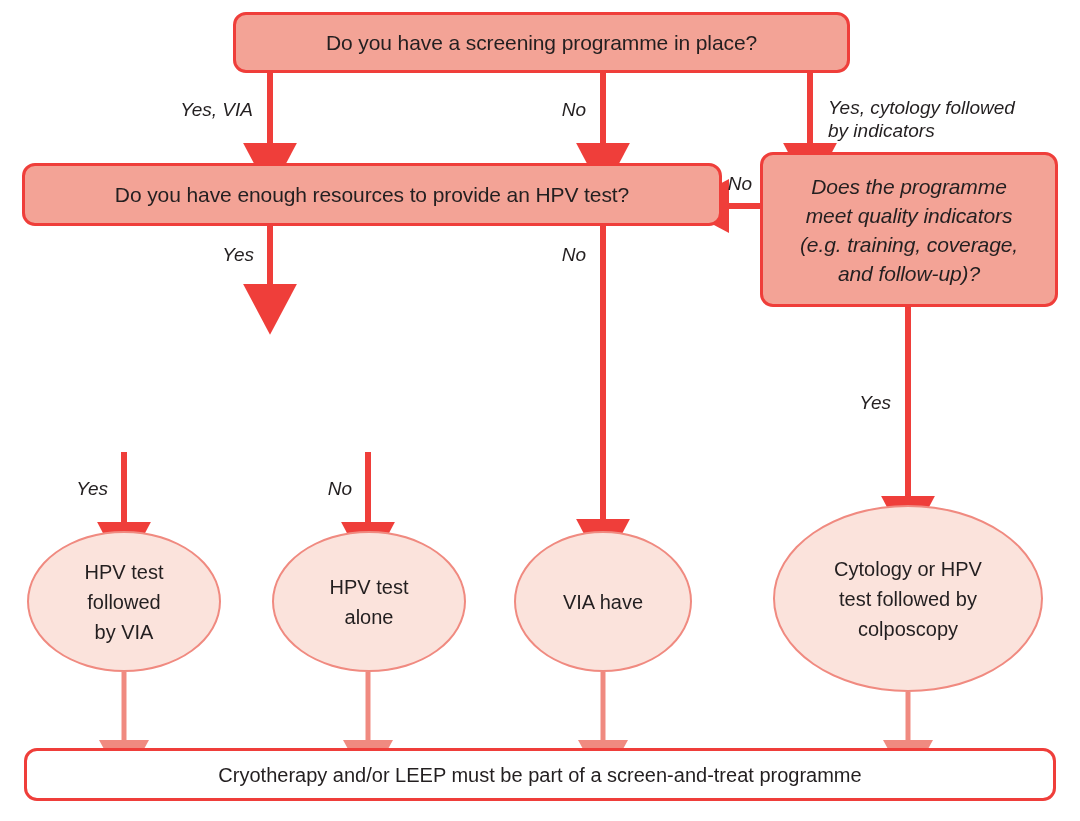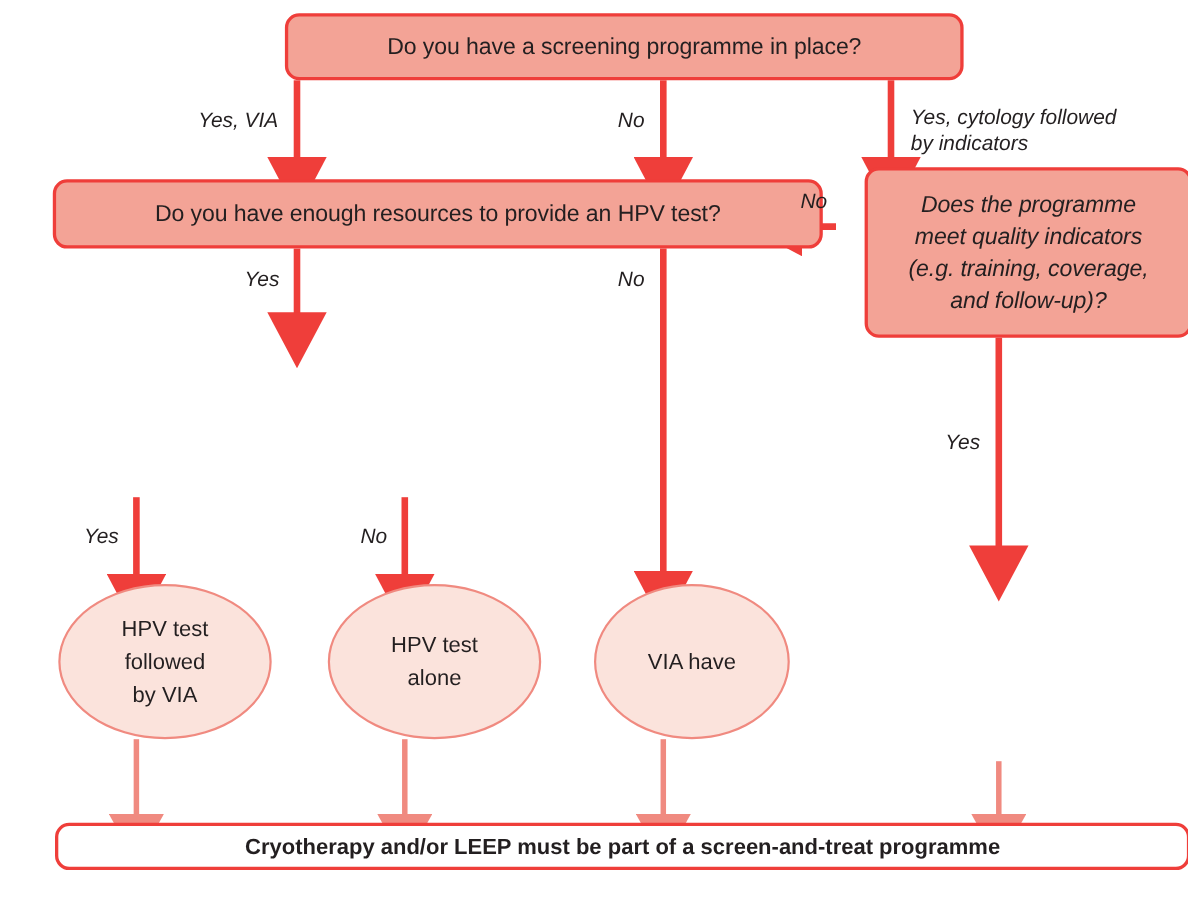--- a/index.html
+++ b/index.html
@@ -29,21 +29,20 @@
   
   .node {
     position: absolute;
     box-sizing: border-box;
     display: flex;
     align-items: center;
     justify-content: center;
     text-align: center;
     color: #231f20;
     z-index: 3;
-    margin-left: 26px;
   }
   .box {
     background: #f3a396;
     border: 3px solid #ef3e3a;
     border-radius: 13px;
   }
   .box .txt {
     font-size: 21px;
     line-height: 29px;
     letter-spacing: -0.1px;
@@ -144,22 +143,27 @@
 
   <div class="node ellipse" style="left:272px; top:531px; width:194px; height:141px; white-space:pre-line;">
     <span class="txt">HPV test
 alone</span>
   </div>
 
   <div class="node ellipse" style="left:514px; top:531px; width:178px; height:141px;">
     <span class="txt">VIA have</span>
   </div>
 
+  <div class="node ellipse" style="left:773px; top:505px; width:270px; height:187px; white-space:pre-line;">
+    <span class="txt">Cytology or HPV
+test followed by
+colposcopy</span>
+  </div>
 
-  <div class="node outcome-bar" style="left:24px; top:748px; width:1032px; height:43px;font-weight:bold;">
+  <div class="node outcome-bar" style="left:24px; top:748px; width:1032px; height:53px;">
     <span class="txt">Cryotherapy and/or LEEP must be part of a screen-and-treat programme</span>
   </div>
 
   <div class="edge-label right-align" style="left:118px; top:98px; width:135px;">Yes, VIA</div>
 
   <div class="edge-label right-align" style="left:466px; top:98px; width:120px;">No</div>
 
   <div class="edge-label" style="left:828px; top:96px; width:240px;">Yes, cytology followed
 by indicators</div>
 

